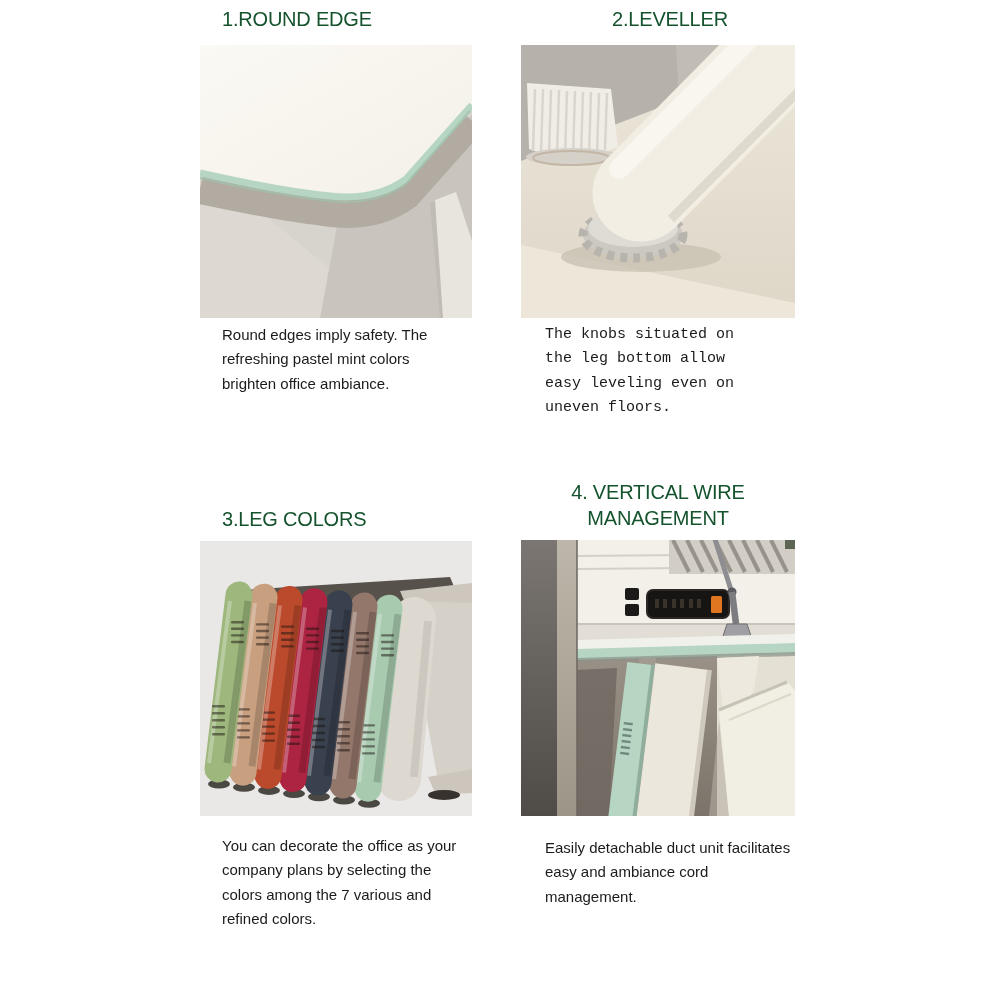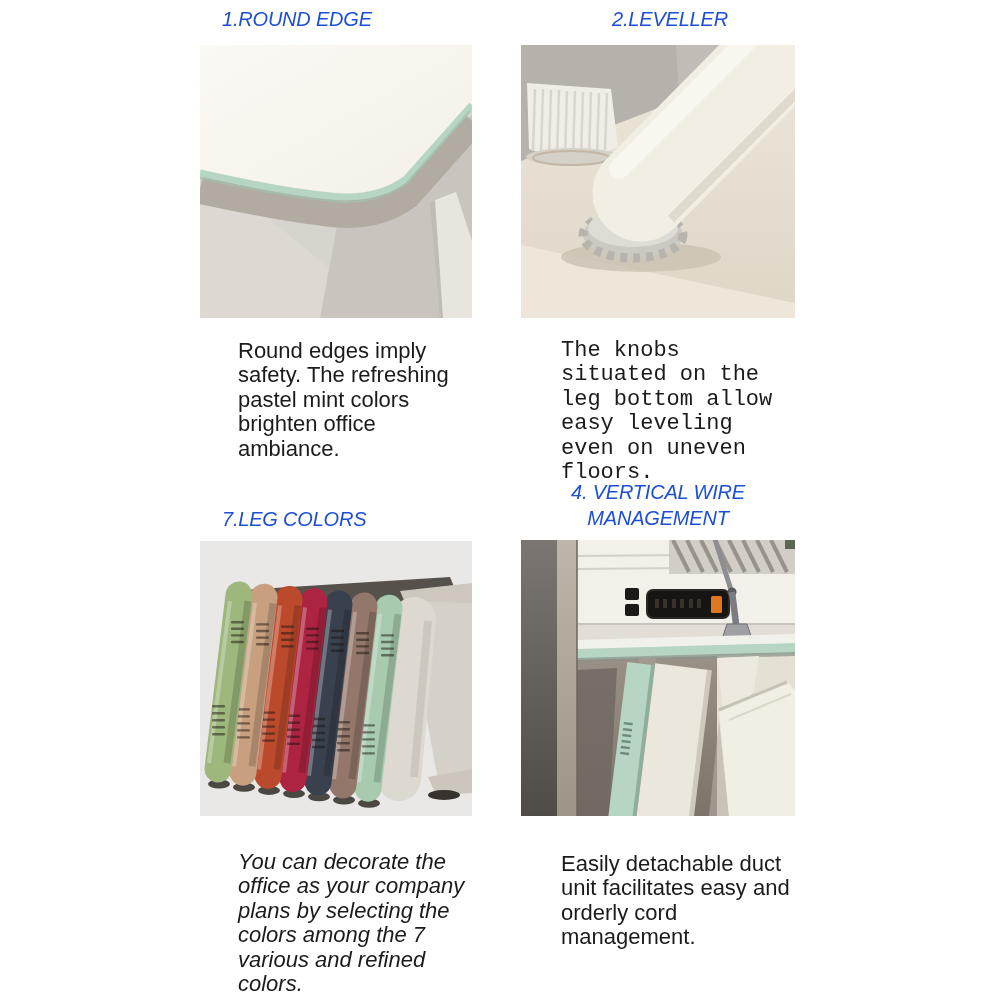--- a/index.html
+++ b/index.html
@@ -3,35 +3,35 @@
 <meta charset="utf-8">
 <style>
   html,body{margin:0;padding:0;background:#ffffff;}
   body{width:1000px;height:1000px;position:relative;overflow:hidden;
        font-family:"Liberation Sans",sans-serif;color:var(--text,#1d1d1d);}
   .sec{position:absolute;}
   #s1{left:200px;top:6px;width:272px;}
   #s2{left:521px;top:6px;width:274px;}
   #s3{left:200px;top:506px;width:272px;}
   #s4{left:521px;top:479px;width:274px;}
-  h2{margin:0;font-size:20px;font-weight:400;letter-spacing:-0.2px;line-height:26px;color:#1d4ed8;font-style:italic;}
+  h2{margin:0;font-size:20px;font-weight:400;letter-spacing:-0.2px;line-height:26px;color:#14532d;}
   #s1 h2{padding-left:22px;}
   #s2 h2{padding-left:24px;text-align:center;}
   #s3 h2{padding-left:22px;}
   #s4 h2{text-align:center;padding:0 26px;}
   .photo{position:absolute;left:0;overflow:hidden;background:#e5e2dc;}
   #s1 .photo{top:39px;width:272px;height:273px;}
   #s2 .photo{top:39px;width:274px;height:273px;}
   #s3 .photo{top:35px;width:272px;height:275px;}
   #s4 .photo{top:61px;width:274px;height:276px;}
   .photo svg{display:block;}
-  p{position:absolute;margin:16px;font-size:22px;line-height:24.4px;color:#1b1b1b;}
+  p{position:absolute;margin:0;font-size:15px;line-height:24.4px;color:#1b1b1b;}
   #s1 p{top:317px;left:22px;width:236px;}
   #s2 p{top:317px;left:24px;width:222px;font-family:Liberation Mono, monospace;}
-  #s3 p{top:328px;left:22px;width:240px;font-style:italic;}
+  #s3 p{top:328px;left:22px;width:240px;}
   #s4 p{top:357px;left:24px;width:246px;}
   .mintStroke{stroke:var(--mint,#b7d5c3);}
   .mintFill{fill:var(--mint,#b7d5c3);}
   .orangeFill{fill:var(--orange-switch,#e0761f);}
 </style>
 </head>
 <body>
 
 <div class="sec" id="s1">
   <h2>1.ROUND EDGE</h2>
@@ -91,21 +91,21 @@
       <ellipse cx="112" cy="183" rx="45" ry="19" fill="#dfdbd5"></ellipse>
       <line x1="120" y1="148" x2="308" y2="-42" stroke="#f2eee4" stroke-width="97" stroke-linecap="round"></line>
       <line x1="98" y1="124" x2="286" y2="-64" stroke="#fbf8f1" stroke-width="20" stroke-linecap="round" opacity="0.85"></line>
       <line x1="150" y1="174" x2="334" y2="-10" stroke="#dcd6c9" stroke-width="9" opacity="0.8"></line>
     </svg>
   </div>
   <p>The knobs situated on the leg bottom allow easy leveling even on uneven floors.</p>
 </div>
 
 <div class="sec" id="s3">
-  <h2>7.LEG COLORS</h2>
+  <h2>3.LEG COLORS</h2>
   <div class="photo">
     <svg width="272" height="275" viewBox="0 0 272 275">
       <rect width="272" height="275" fill="#eae8e7"></rect>
       <polygon points="28,50 250,36 260,60 36,74" fill="#57514b"></polygon>
       <polygon points="250,60 272,56 272,246 256,248" fill="#e0dcd5"></polygon>
       <polygon points="200,50 272,42 272,68 212,78" fill="#cdc7be"></polygon>
       <polygon points="206,60 272,62 272,232 238,240 218,130" fill="#d6d1c8"></polygon>
       <line x1="214" y1="78" x2="199" y2="238" stroke="#ddd8d0" stroke-width="44" stroke-linecap="round"></line>
       <line x1="228" y1="80" x2="214" y2="236" stroke="#c4beb4" stroke-width="8" opacity="0.6"></line>
       <polygon points="228,236 272,228 272,252 236,254" fill="#ccc6bd"></polygon>
@@ -286,14 +286,14 @@
       </g>
       <polygon points="188,276 208,276 198,180" fill="#b5aea3" opacity="0.6"></polygon>
       <polygon points="198,170 266,142 274,150 274,276 208,276" fill="#f1eee4"></polygon>
       <line x1="198" y1="170" x2="266" y2="142" stroke="#c7c2b6" stroke-width="3"></line>
       <line x1="208" y1="180" x2="270" y2="154" stroke="#dcd7cb" stroke-width="2"></line>
       <rect x="0" y="0" width="36" height="276" fill="url(#gw4)"></rect>
       <rect x="36" y="0" width="20" height="276" fill="url(#gb4)"></rect>
       <line x1="56" y1="0" x2="56" y2="276" stroke="#6b665f" stroke-width="1.5"></line>
     </svg>
   </div>
-  <p>Easily detachable duct unit facilitates easy and orderly cord management.</p>
+  <p>Easily detachable duct unit facilitates easy and ambiance cord management.</p>
 </div>
 
 </body></html>

